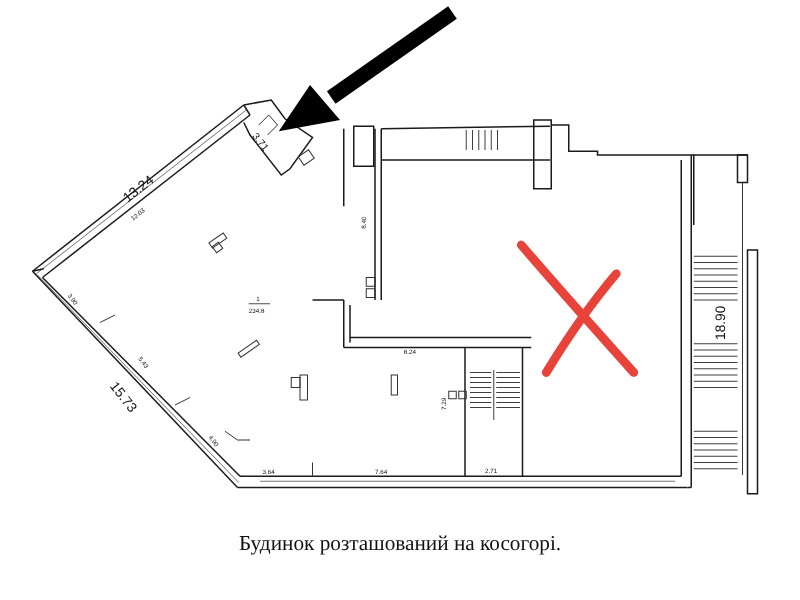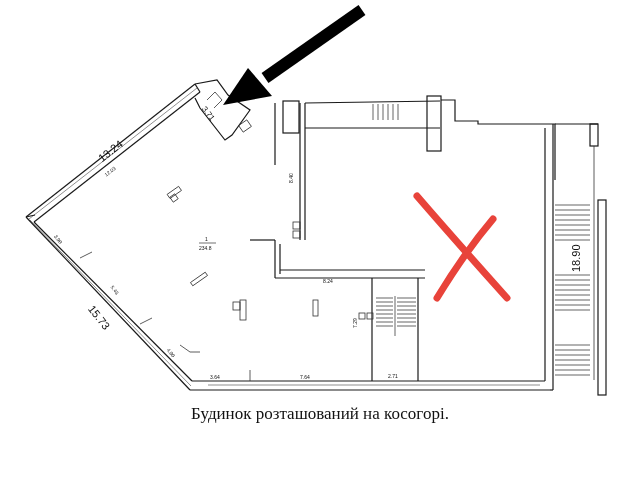--- a/index.html
+++ b/index.html
@@ -3,21 +3,21 @@
   <meta charset="utf-8">
   <style>
     html, body { margin: 0; padding: 0; background: #ffffff; }
     body { width: 640px; height: 480px; position: relative; overflow: hidden; font-family: "Liberation Sans", sans-serif; }
     #plan { position: absolute; left: 0; top: 0; width: 640px; height: 480px; }
     .wall { fill: none; stroke: #1a1a1a; stroke-width: 1.2; }
     .wall-thin { fill: none; stroke: #333; stroke-width: 0.8; }
     .win { fill: none; stroke: #444; stroke-width: 0.6; }
     .dim { font-family: "Liberation Sans", sans-serif; fill: #111; }
     .stair { stroke: #222; stroke-width: 0.7; }
-    #caption { position: absolute; left: 0; width: 640px; top: 404px; text-align: center; font-family: "Liberation Serif", serif; font-size: 17px; color: #111; }
+    #caption { position: absolute; left: 0; width: 640px; top: 425px; text-align: center; font-family: "Liberation Serif", serif; font-size: 17px; color: #111; }
   </style>
 </head>
 <body>
 
 <svg id="plan" viewBox="0 0 640 480" xmlns="http://www.w3.org/2000/svg">
 
   <g>
     <line class="wall" x1="26" y1="217" x2="195" y2="84"></line>
     <line class="wall" x1="34" y1="222" x2="200" y2="92"></line>
     <line class="win" x1="29" y1="219" x2="197" y2="88"></line>

